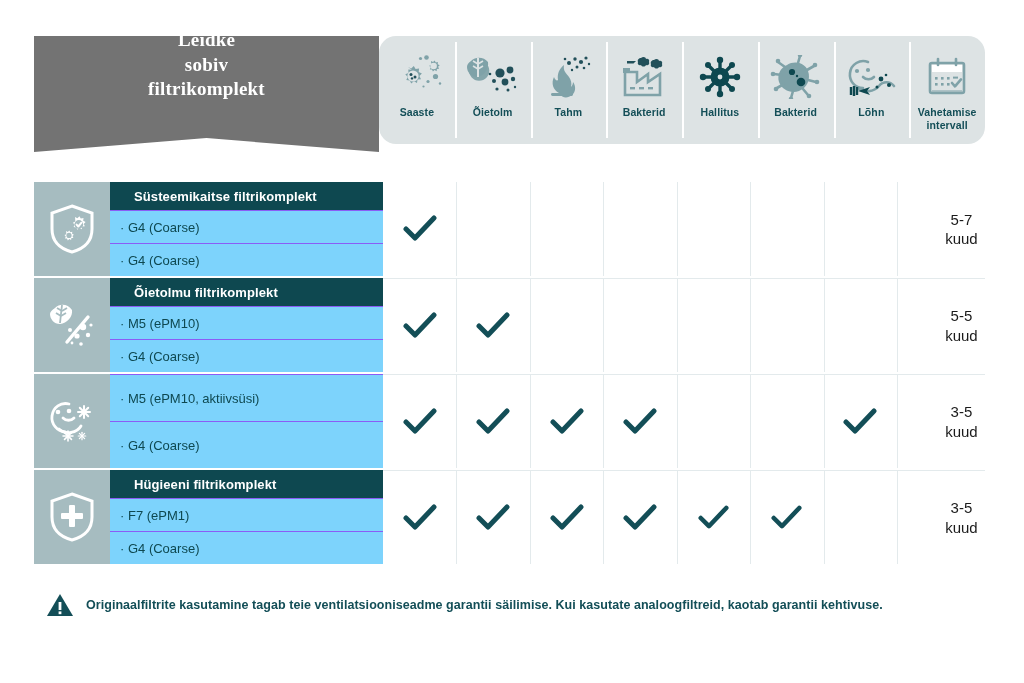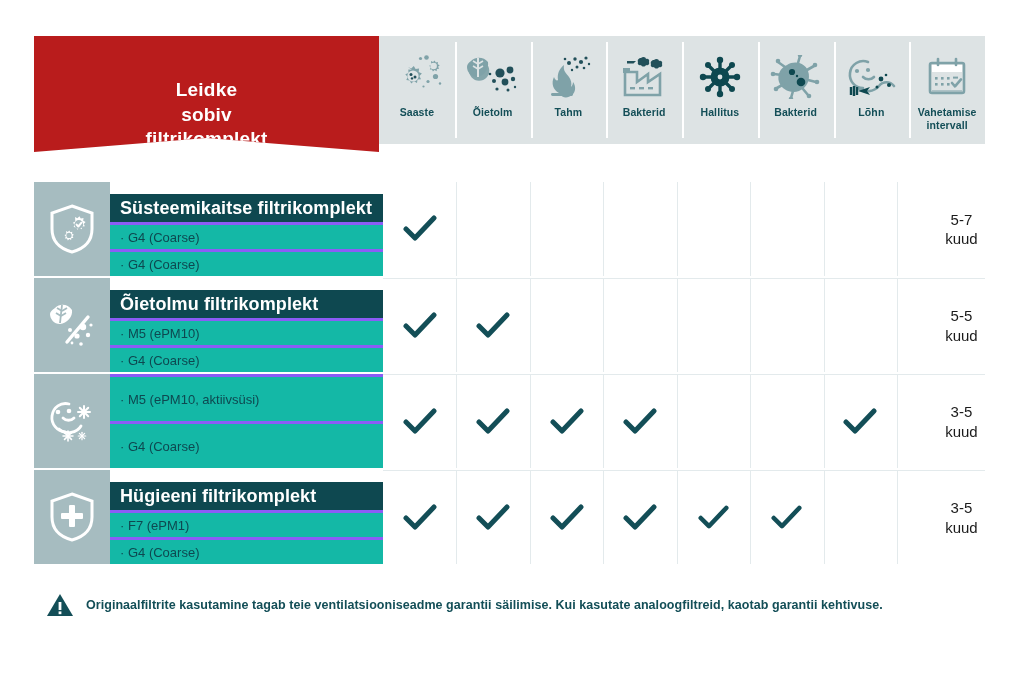--- a/index.html
+++ b/index.html
@@ -10,36 +10,37 @@
     overflow:hidden;
     position:relative;
   }
 
   
   #top-area{position:absolute;left:0;top:0;width:1024px;height:152px;}
 
   
   #banner{
     position:absolute;left:34px;top:36px;width:345px;height:116px;
-    background:#b91c1c;
+    background:#737373;
     -webkit-clip-path:polygon(0 0,100% 0,100% 100%,50% 88%,0 100%);
     clip-path:polygon(0 0,100% 0,100% 100%,50% 88%,0 100%);
-    display:flex;align-items:flex-end;justify-content:center;
+    display:flex;align-items:flex-start;justify-content:center;font-family:Liberation Serif, serif;
   }
   #banner-title{
     color:#ffffff;font-weight:bold;font-size:19px;line-height:1.3;
     text-align:center;letter-spacing:.2px;margin-top:-8px;
   }
   #banner-title span{display:block;}
 
   
   #header-band{
     position:absolute;left:379px;top:36px;width:606px;height:108px;
     background:#dde3e4;
     display:flex;
+    border-radius:17px;
   }
   .hcol{
     flex:1 1 0;position:relative;
     display:flex;flex-direction:column;align-items:center;
     justify-content:flex-start;
     box-sizing:border-box;
     padding-top:12px;
   }
   .hcol + .hcol::before{
     content:"";position:absolute;left:0;top:6px;bottom:6px;width:2px;background:#ffffff;
@@ -58,28 +59,28 @@
 
   
   .gicon{
     width:76px;flex:0 0 76px;background:#a6bcc0;
     display:flex;align-items:center;justify-content:center;
   }
   
   .glabels{width:273px;flex:0 0 273px;display:flex;flex-direction:column;}
   .gtitle{
     flex:0 0 28px;background:#0e4850;color:#ffffff;
-    font-size:18px;font-weight:bold;display:flex;align-items:center;
-    padding-left:10px;box-sizing:border-box;letter-spacing:.1px;margin-top:12px;
+    font-size:13px;font-weight:bold;display:flex;align-items:center;
+    padding-left:24px;box-sizing:border-box;letter-spacing:.1px;
   }
   .gline{
-    flex:1 1 0;background:#14b8a6;color:#0e4850;
+    flex:1 1 0;background:#7dd3fc;color:#0e4850;
     font-size:13px;display:flex;align-items:center;
     padding-left:10px;box-sizing:border-box;
-    border-top:3px solid #8b5cf6;
+    border-top:1px solid #8b5cf6;
   }
 
   
   .gmatrix{flex:1 1 auto;display:flex;background:#ffffff;border-top:1px solid #e3eaec;}
   .mcell{
     flex:1 1 0;position:relative;
     display:flex;align-items:center;justify-content:center;
     box-sizing:border-box;
   }
   .mcell + .mcell::before{

